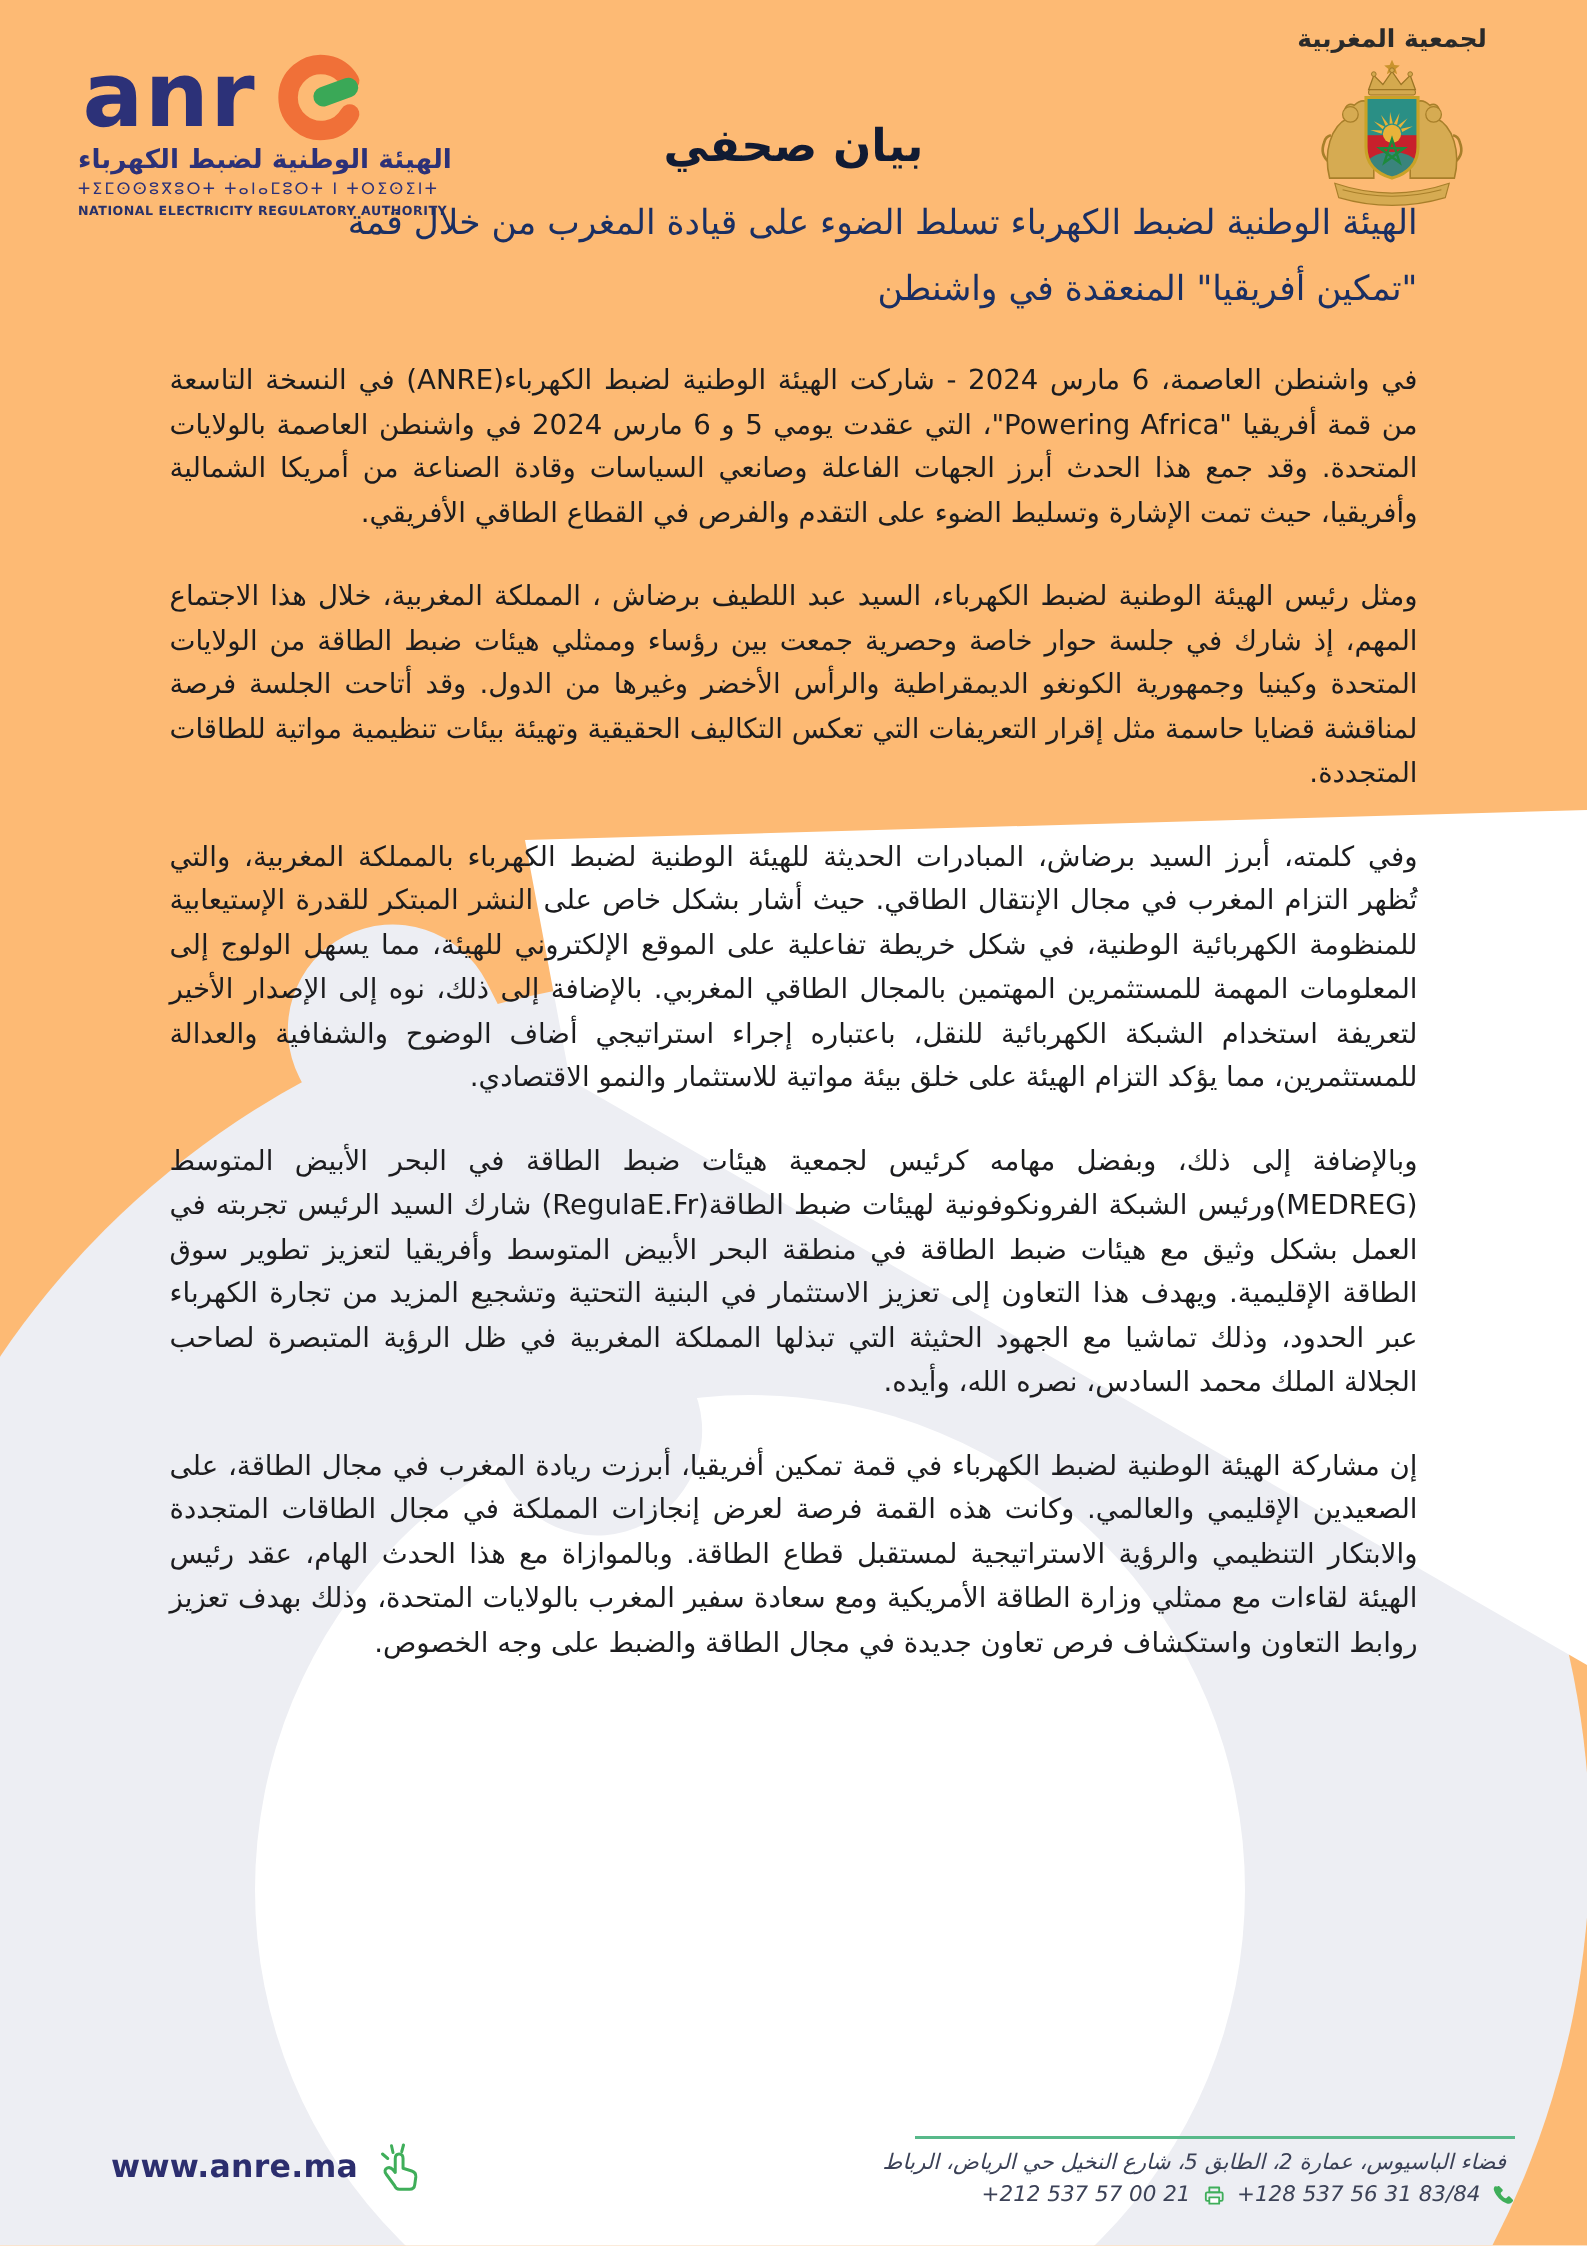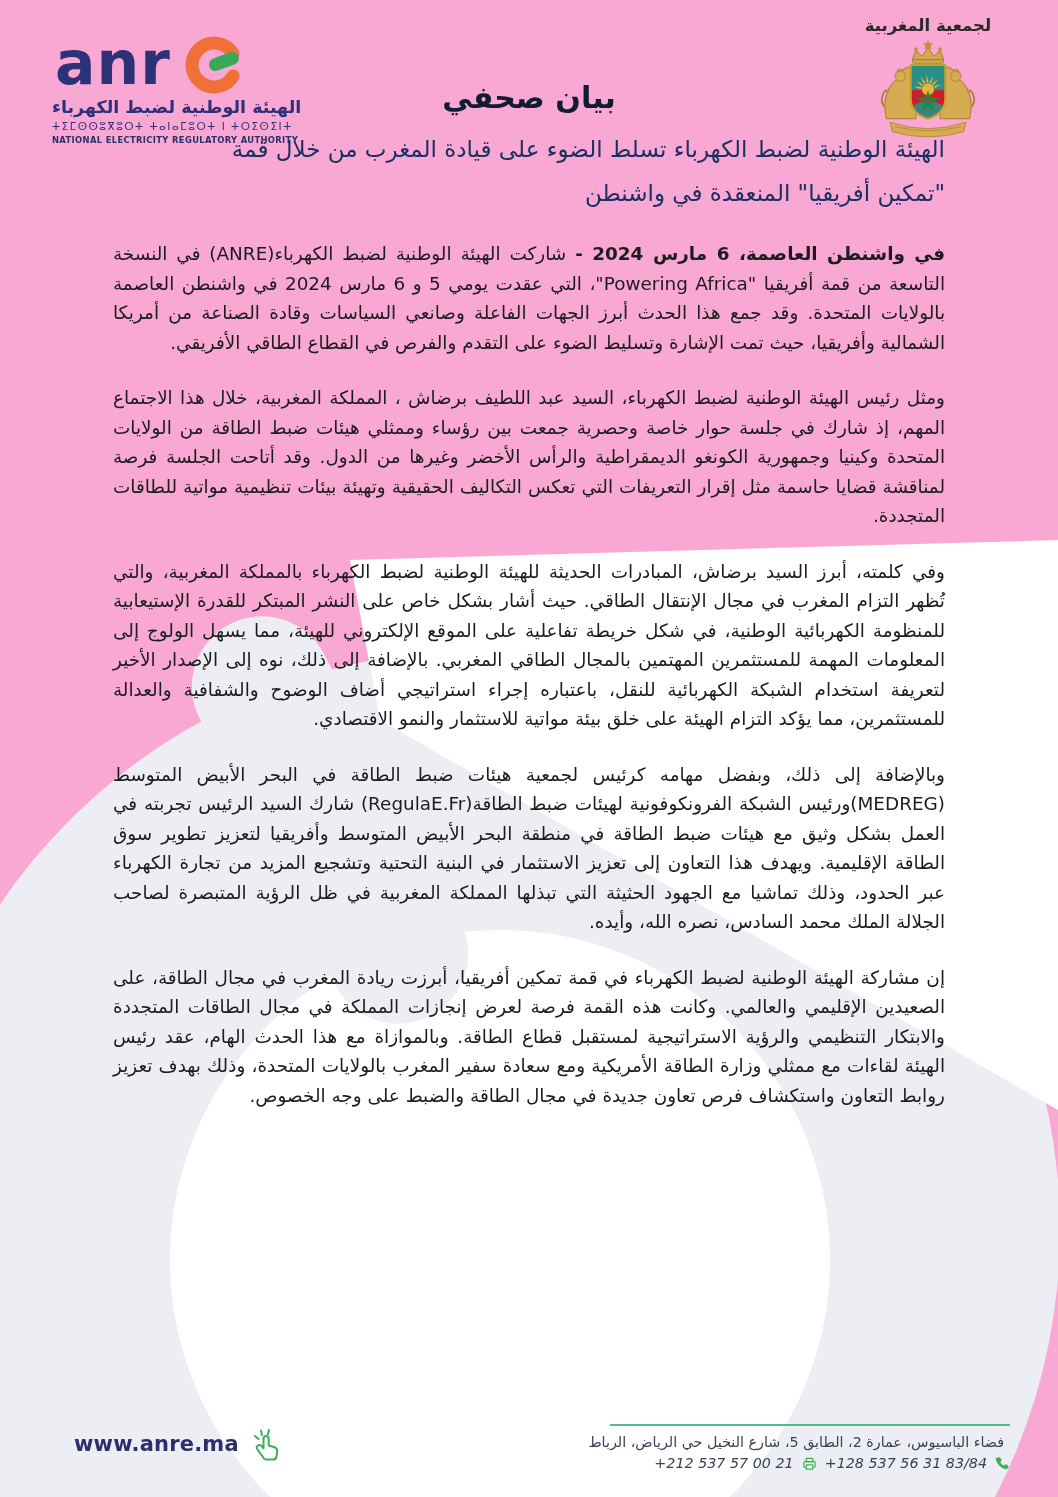--- a/index.html
+++ b/index.html
@@ -1,43 +1,43 @@
 <!DOCTYPE html>
 <html lang="ar"><head>
 <meta charset="utf-8">
 <style>
   html,body{margin:0;padding:0;background:#fff;}
-  .page{position:relative;width:1058px;height:1497px;background:#f9a8d4;overflow:hidden;
+  .page{position:relative;width:1058px;height:1497px;background:#fdba74;overflow:hidden;
         font-family:"DejaVu Sans",sans-serif;}
   .wm{position:absolute;inset:0;z-index:0;pointer-events:none;}
   
   .brand{position:absolute;left:52px;top:34px;width:196px;text-align:center;z-index:2;}
   .brand-word{display:block;margin:0 auto;}
   .brand-ar{font-size:17.5px;font-weight:bold;color:#2c3178;white-space:nowrap;margin-top:1px;}
   .brand-tif{font-size:10.5px;color:#2c3178;letter-spacing:1.5px;white-space:nowrap;margin-top:3px;}
   .brand-en{font-size:8.4px;font-weight:600;color:#273069;letter-spacing:.35px;white-space:nowrap;margin-top:3px;}
   .kingdom{position:absolute;right:58px;top:16px;width:144px;text-align:center;z-index:2;}
   .kingdom-label{font-size:16.5px;font-weight:bold;color:#2a2a2a;white-space:nowrap;}
   .kingdom svg{margin-top:4px;}
   
   .content{position:relative;z-index:2;padding:80px 113px 0 113px;max-height:1205px;overflow:hidden;}
   .title{margin:0 0 12px 0;text-align:center;font-size:30px;font-weight:bold;color:#111b33;}
   .subtitle{margin:0 0 24px 0;text-align:right;direction:rtl;font-size:23px;line-height:44px;
             font-weight:normal;color:#1a2f63;}
   .para{direction:rtl;text-align:justify;font-size:18.4px;line-height:29.5px;color:#1c1c1e;
         margin:0 0 26px 0;}
-  .para strong{font-weight:bold;}
+  .para strong{font-weight:normal;}
   
   .footer{position:absolute;left:0;right:0;bottom:0;height:110px;z-index:2;}
   .site{position:absolute;left:74px;bottom:36px;display:flex;align-items:center;gap:10px;}
   .site-text{font-size:21px;font-weight:bold;color:#2c2e6e;letter-spacing:.2px;}
   .contact{position:absolute;right:48px;bottom:26px;width:400px;}
   .contact-sep{height:2px;background:#58b98a;margin-bottom:8px;}
   .addr-row{display:flex;flex-direction:row-reverse;justify-content:flex-start;align-items:center;
-            gap:6px;}
+            gap:6px;font-style:italic;}
   .addr-text{direction:rtl;font-size:14.3px;color:#3b4156;white-space:nowrap;}
   .phone-row{display:flex;justify-content:flex-end;align-items:center;gap:8px;margin-top:5px;}
   .phone-num{font-size:14.3px;color:#3b4156;white-space:nowrap;font-style:italic;}
 </style>
 </head>
 <body>
 
 <div class="page">
 
   <svg class="wm" viewBox="0 0 1058 1497" aria-hidden="true">

